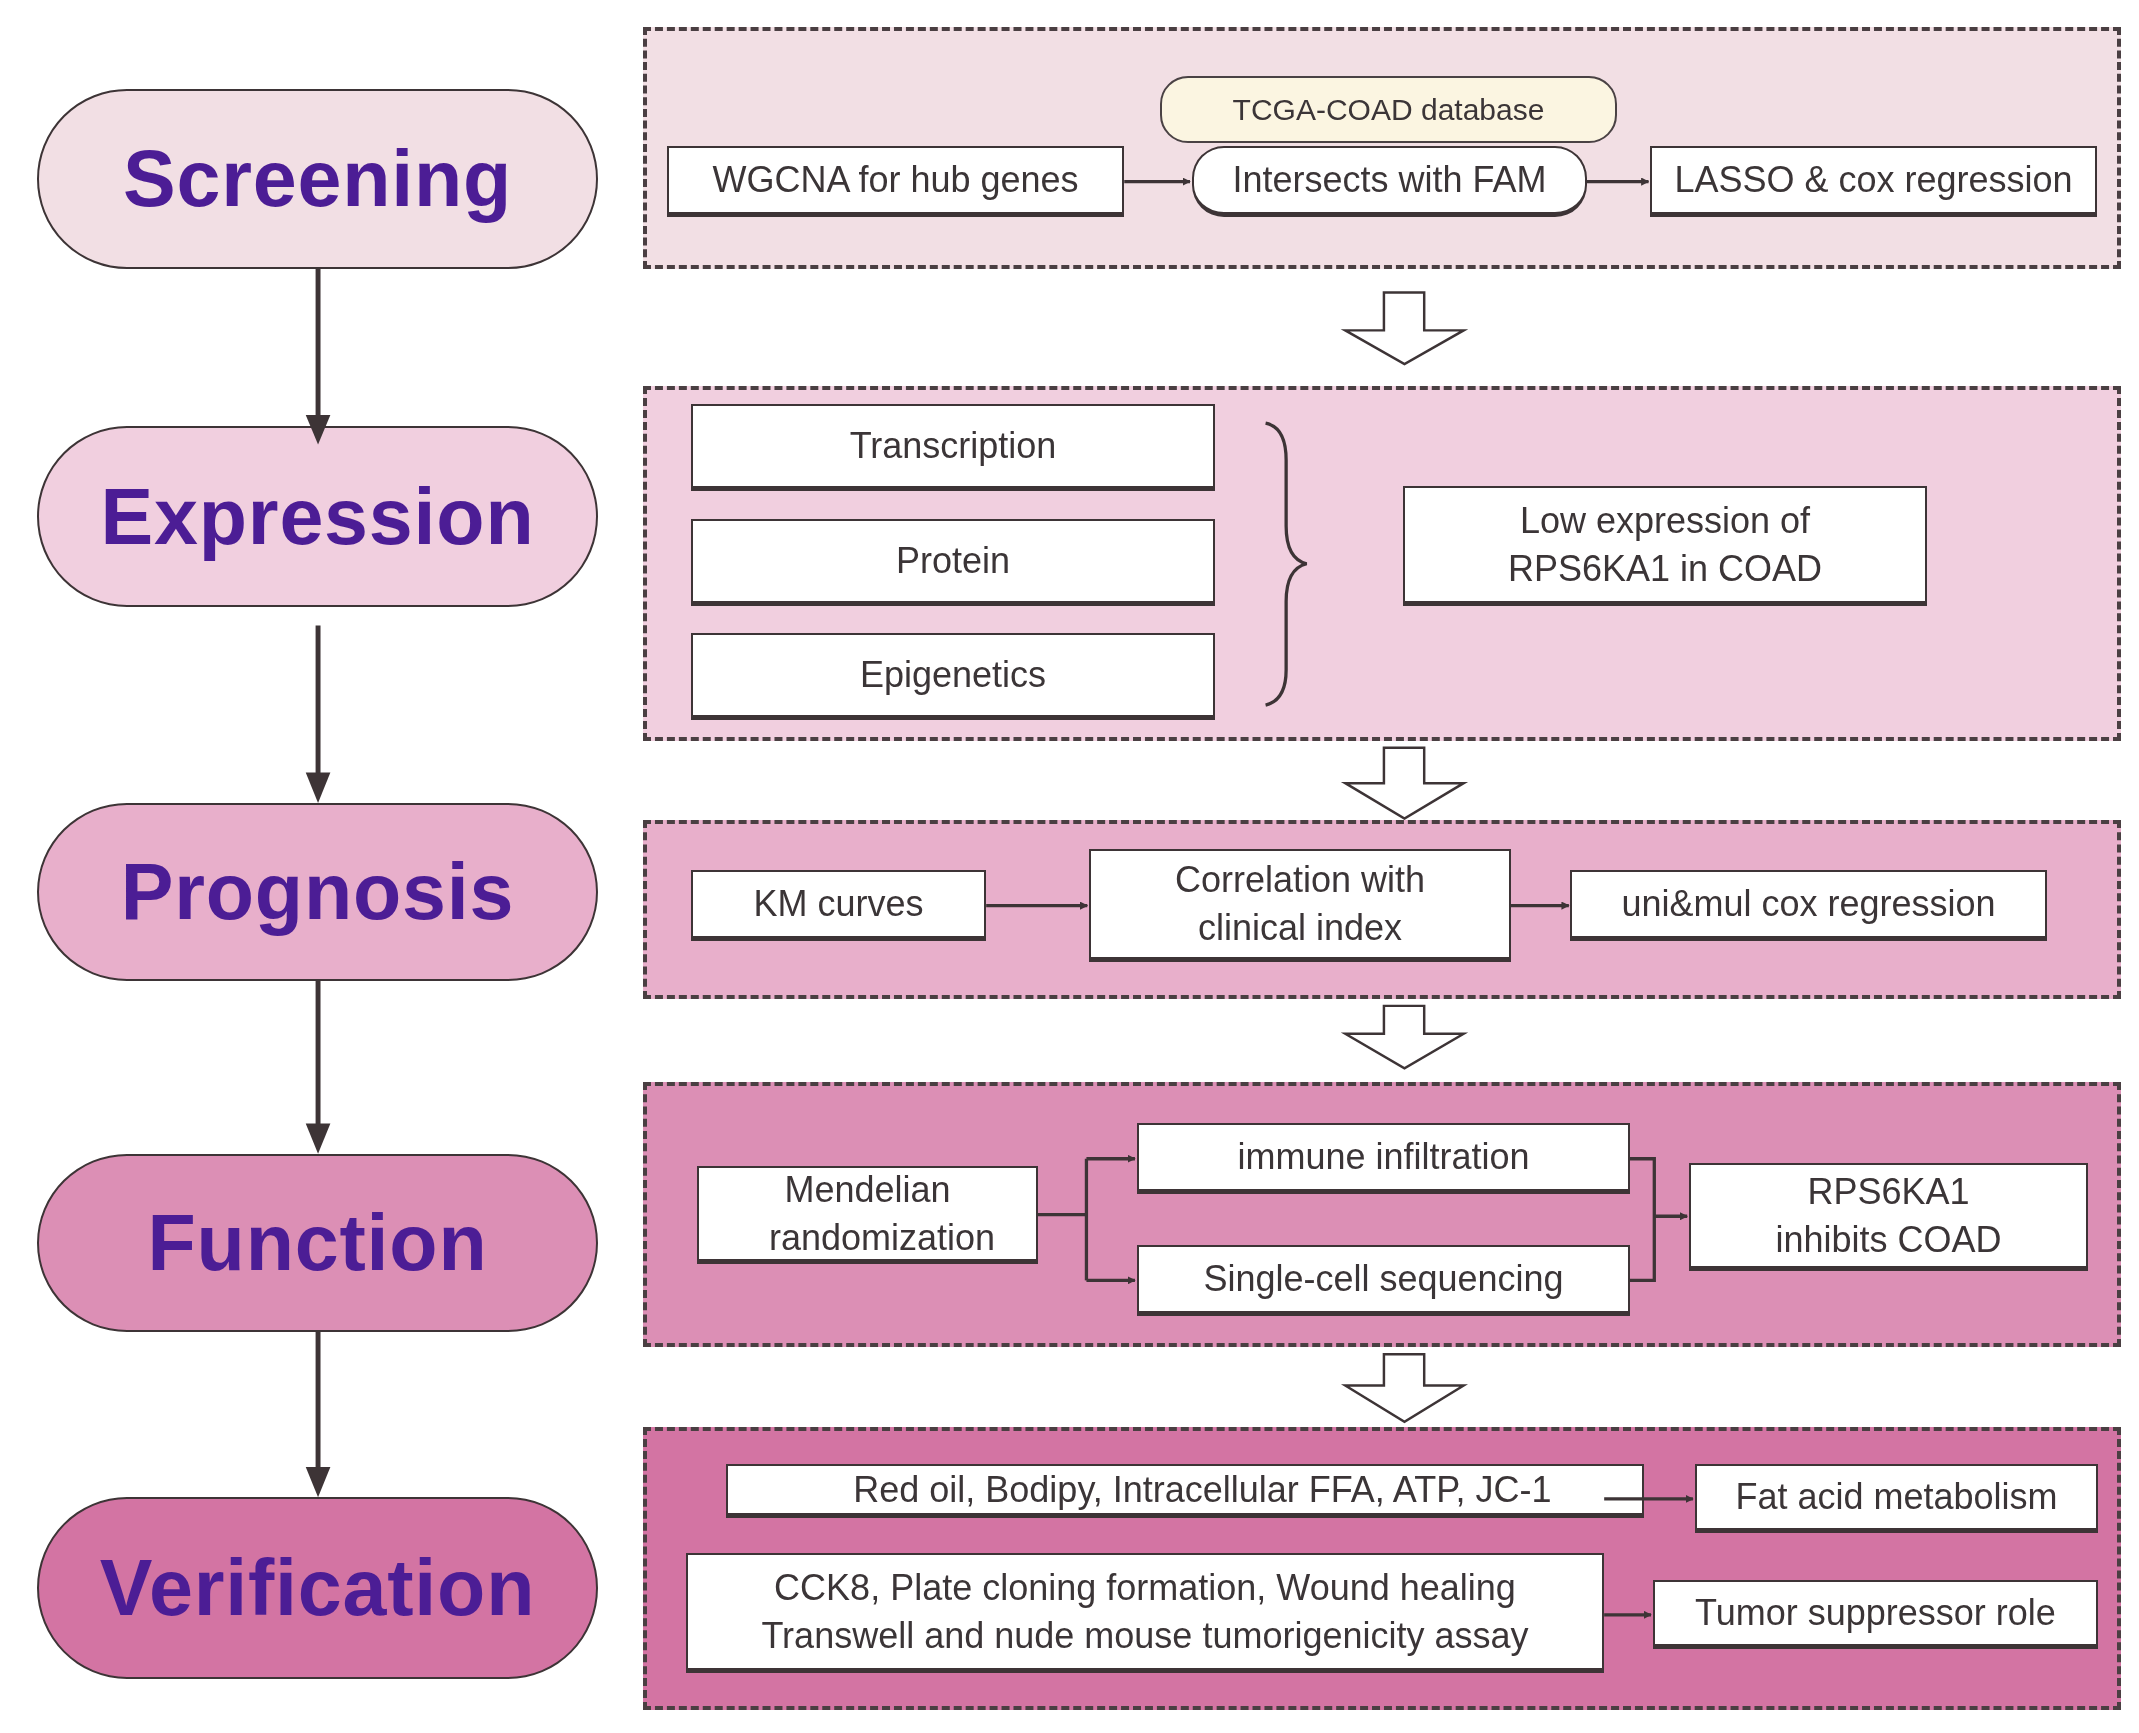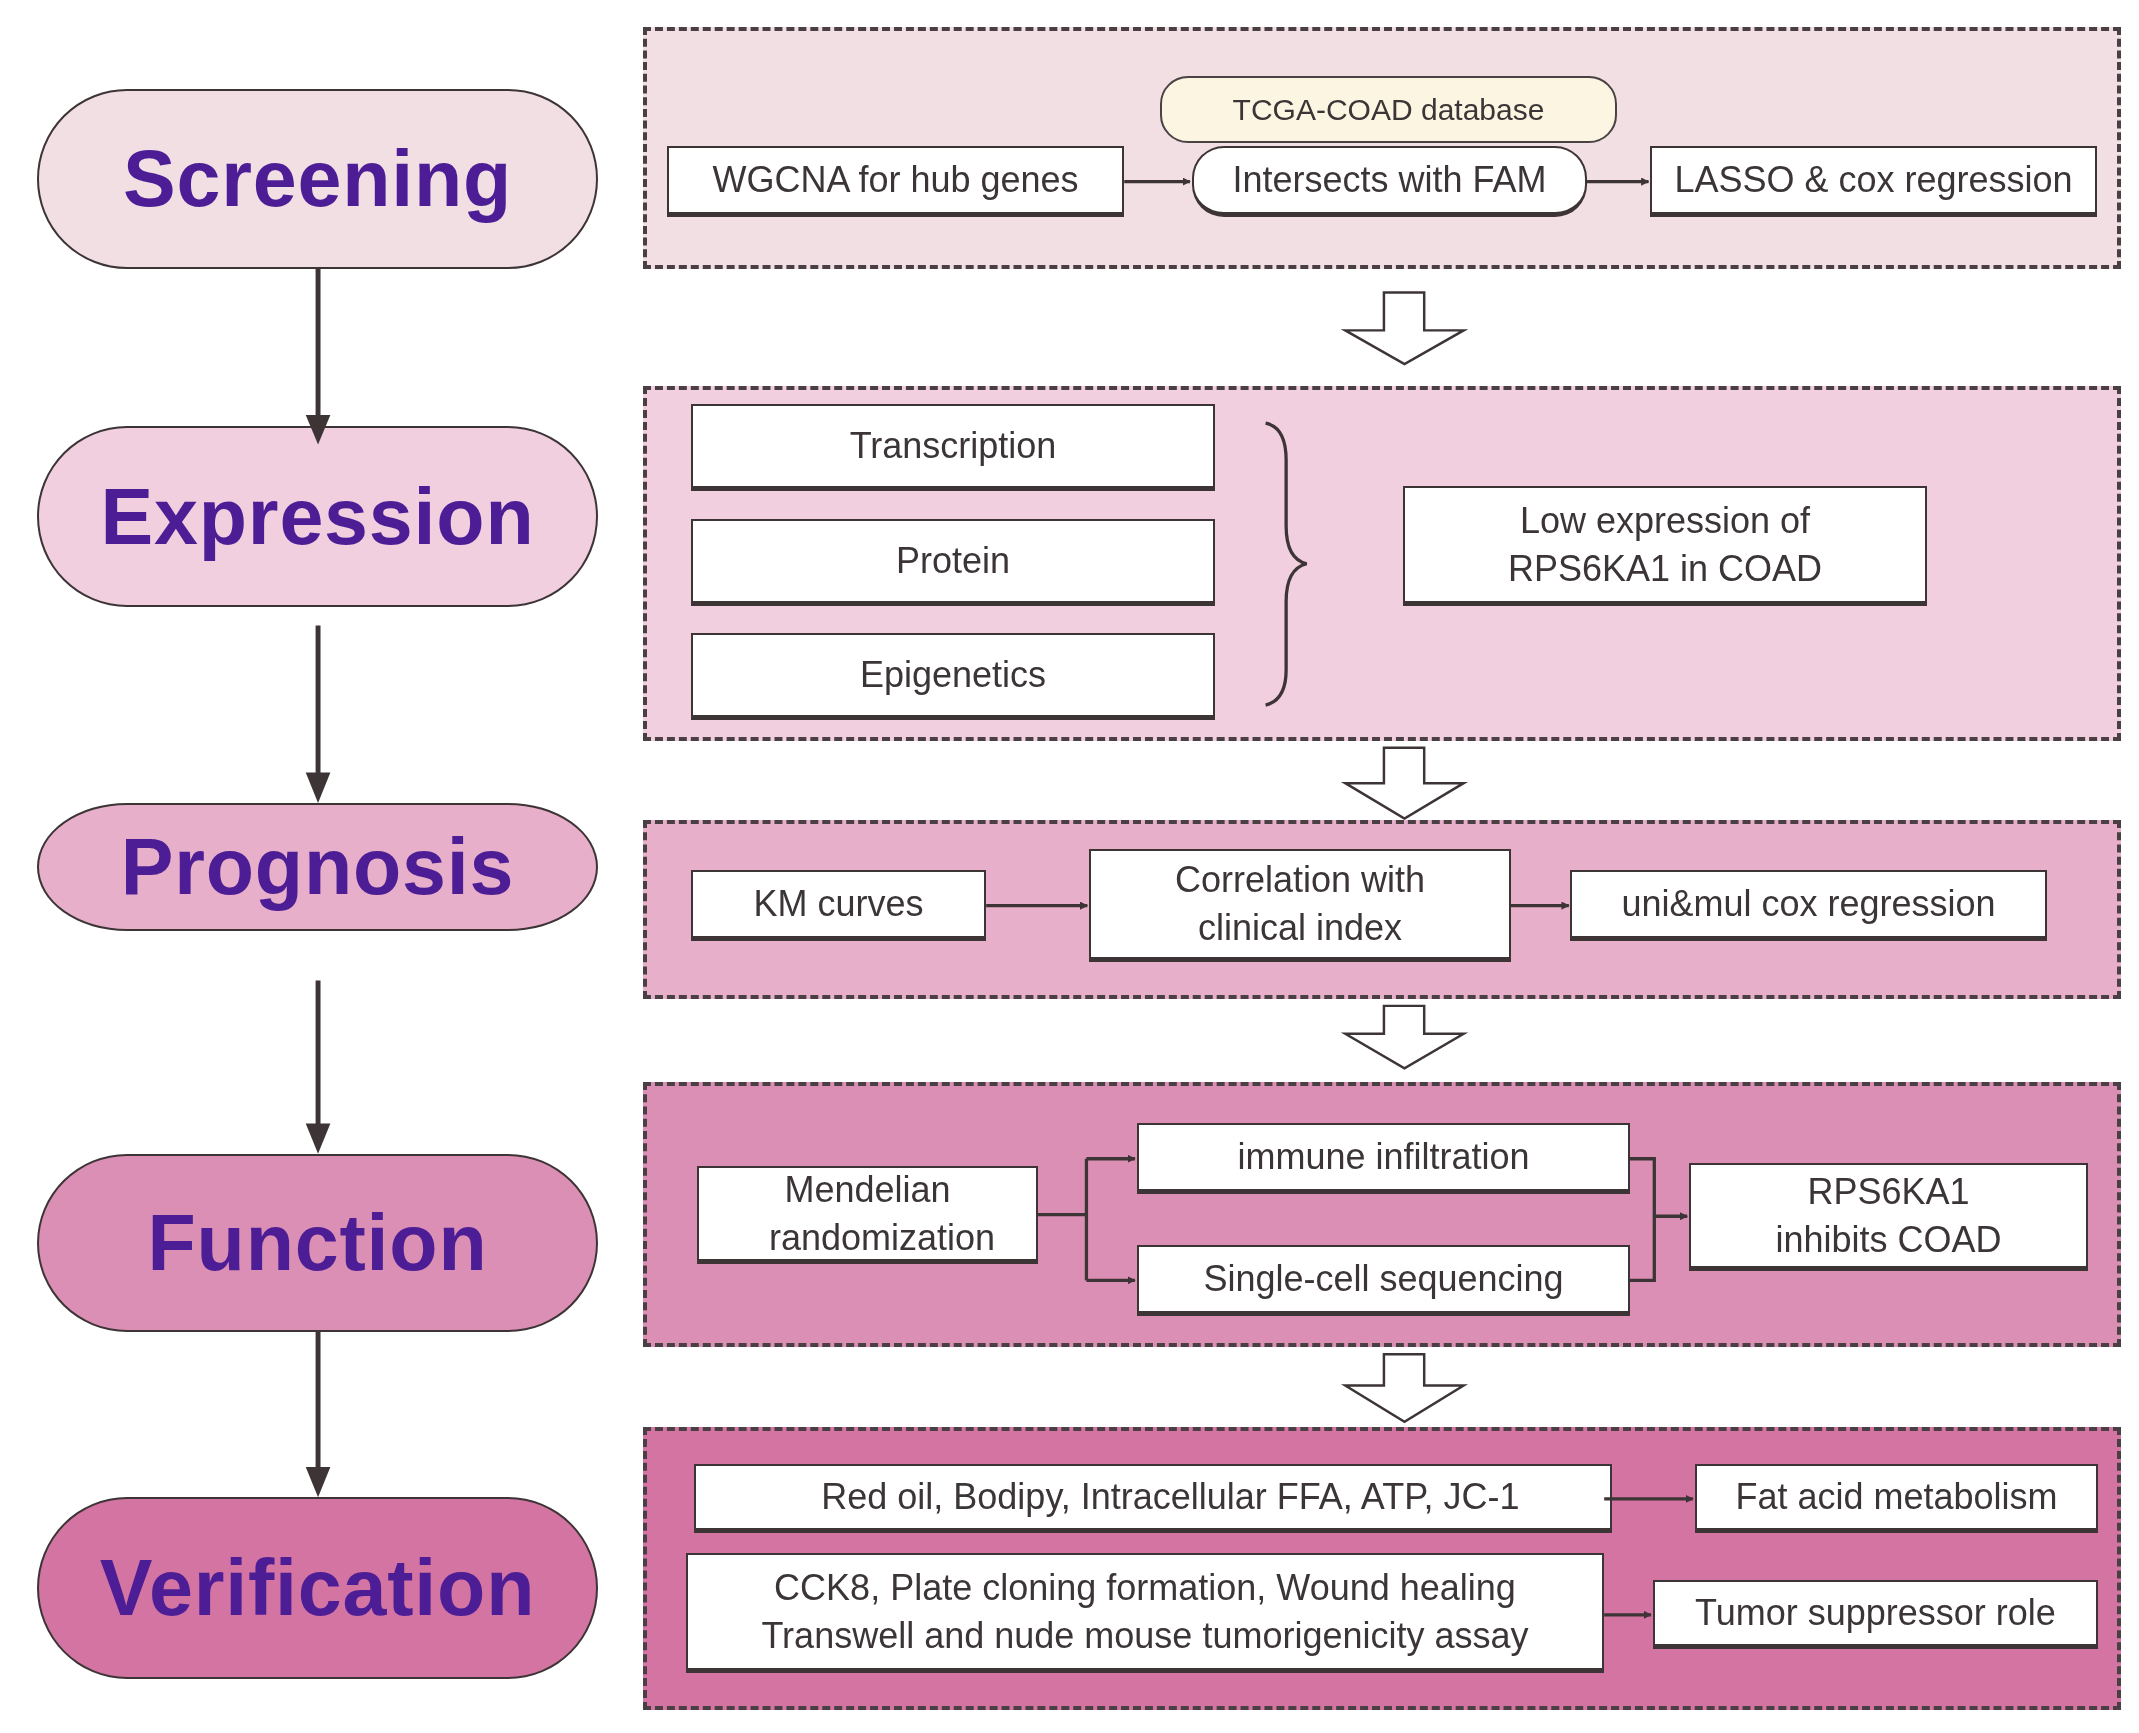--- a/index.html
+++ b/index.html
@@ -19,21 +19,21 @@
 </style>
 </head>
 <body>
 
 <div class="abs pill" style="left:37px;top:89px;width:561px;height:180px;background:#f2dfe4;">
   <span>Screening</span>
 </div>
 <div class="abs pill" style="left:37px;top:426px;width:561px;height:181px;background:#f1cfdf;">
   <span>Expression</span>
 </div>
-<div class="abs pill" style="left:37px;top:803px;width:561px;height:128px;background:#e8afcb;">
+<div class="abs pill" style="left:37px;top:803px;width:561px;height:178px;background:#e8afcb;">
   <span>Prognosis</span>
 </div>
 <div class="abs pill" style="left:37px;top:1154px;width:561px;height:178px;background:#dc8fb5;">
   <span>Function</span>
 </div>
 <div class="abs pill" style="left:37px;top:1497px;width:561px;height:182px;background:#d374a3;">
   <span>Verification</span>
 </div>
 
 <div class="abs panel" style="left:643px;top:27px;width:1478px;height:242px;background:#f2dfe4;"></div>
@@ -84,21 +84,21 @@
 <div class="abs box" style="left:1137px;top:1123px;width:493px;height:71px;">
   <span>immune infiltration</span>
 </div>
 <div class="abs box" style="left:1137px;top:1245px;width:493px;height:71px;">
   <span>Single-cell sequencing</span>
 </div>
 <div class="abs box" style="left:1689px;top:1163px;width:399px;height:108px;">
   <span style="display:block;width:263px;">RPS6KA1 inhibits COAD</span>
 </div>
 
-<div class="abs box" style="left:694px;top:1464px;width:918px;height:69px;padding-left:43px;">
+<div class="abs box" style="left:726px;top:1464px;width:918px;height:54px;padding-left:43px;">
   <span>Red oil, Bodipy, Intracellular FFA, ATP, JC-1</span>
 </div>
 <div class="abs box" style="left:686px;top:1553px;width:918px;height:120px;">
   <span style="display:block;width:888px;">CCK8, Plate cloning formation, Wound healing Transwell and nude mouse tumorigenicity assay</span>
 </div>
 <div class="abs box" style="left:1695px;top:1464px;width:403px;height:69px;">
   <span>Fat acid metabolism</span>
 </div>
 <div class="abs box" style="left:1653px;top:1580px;width:445px;height:69px;">
   <span>Tumor suppressor role</span>

